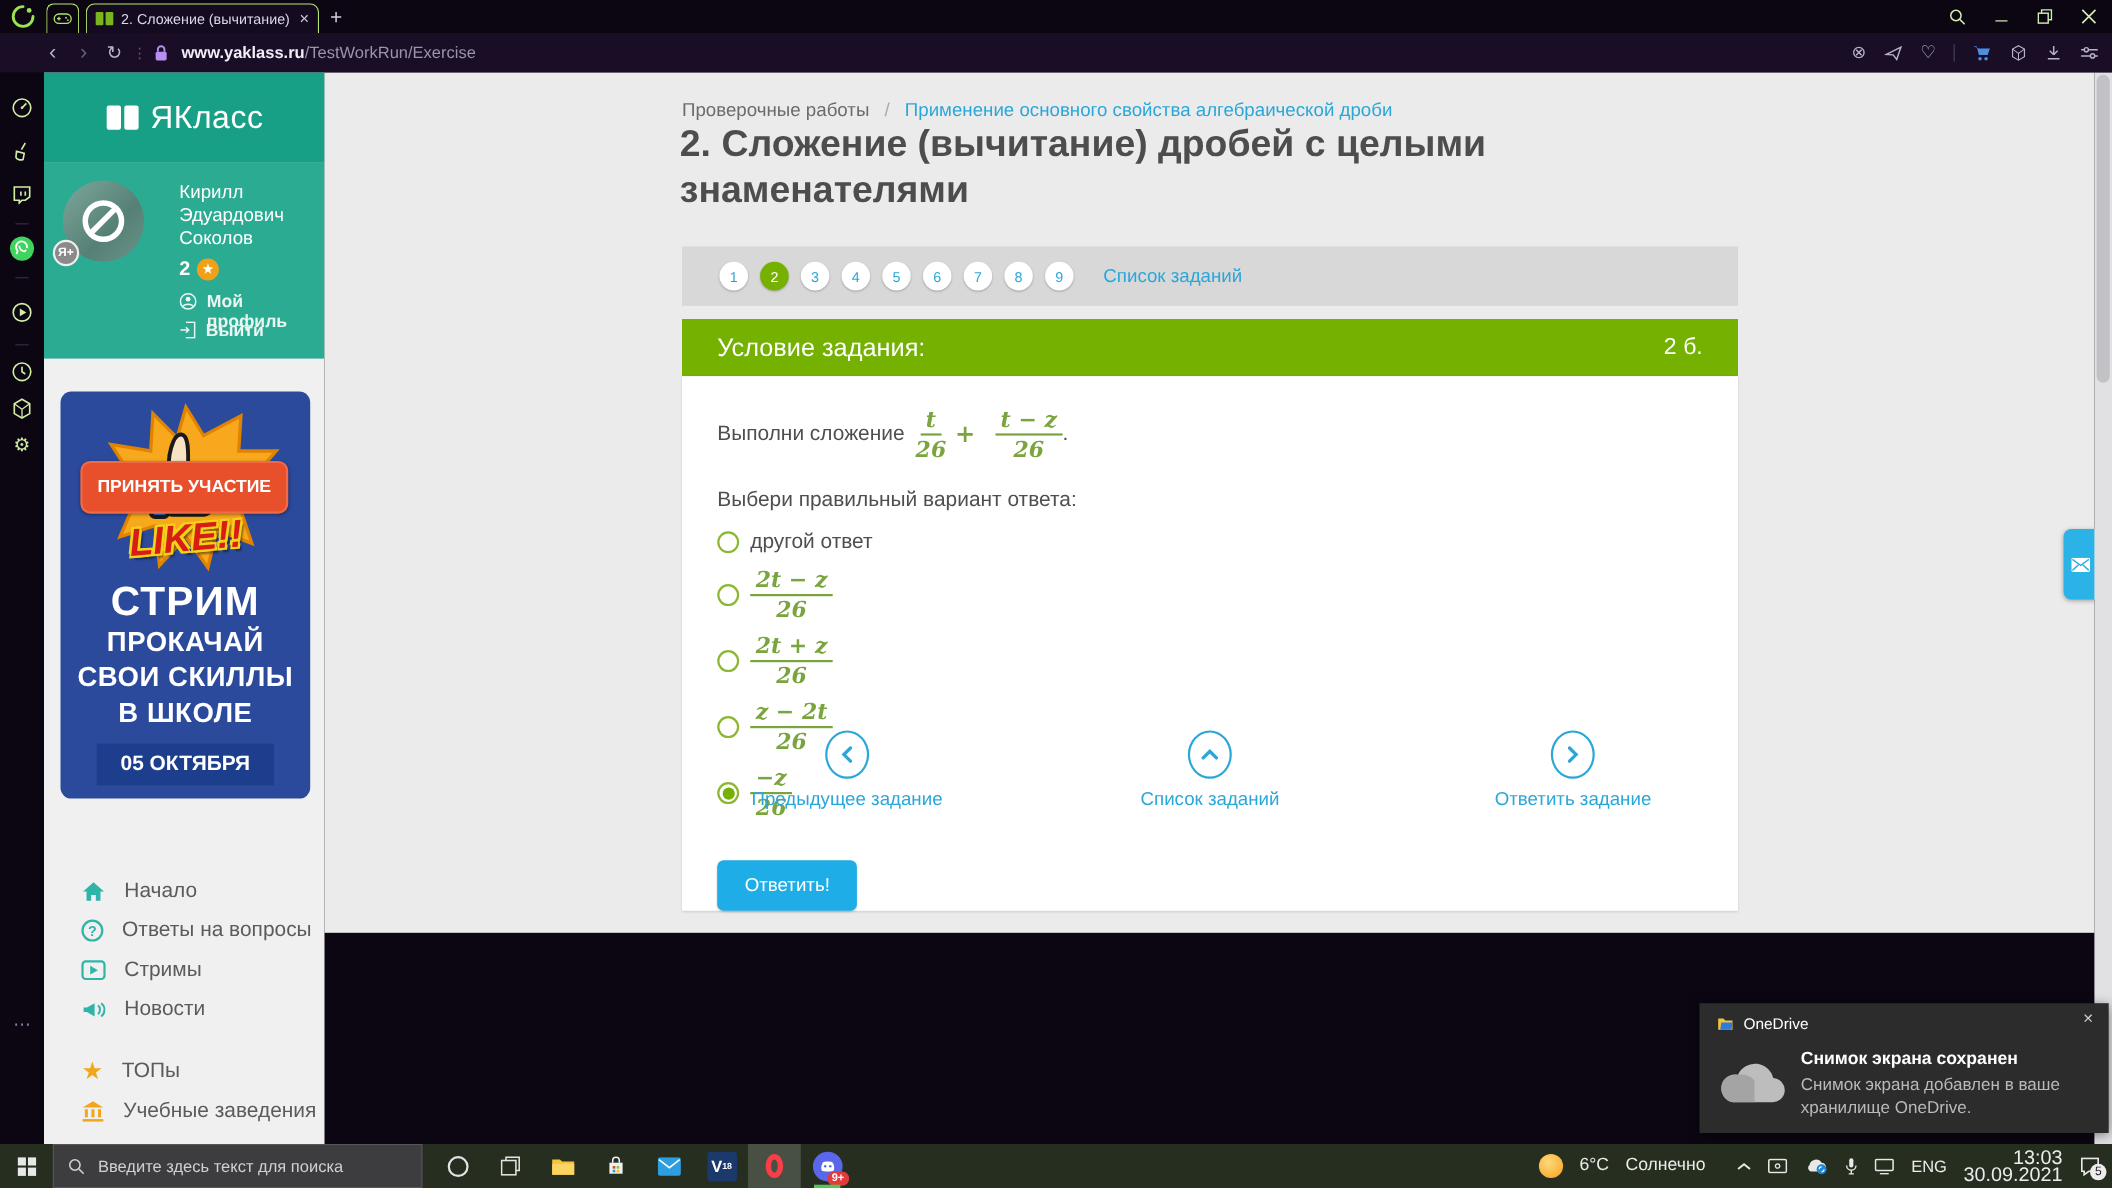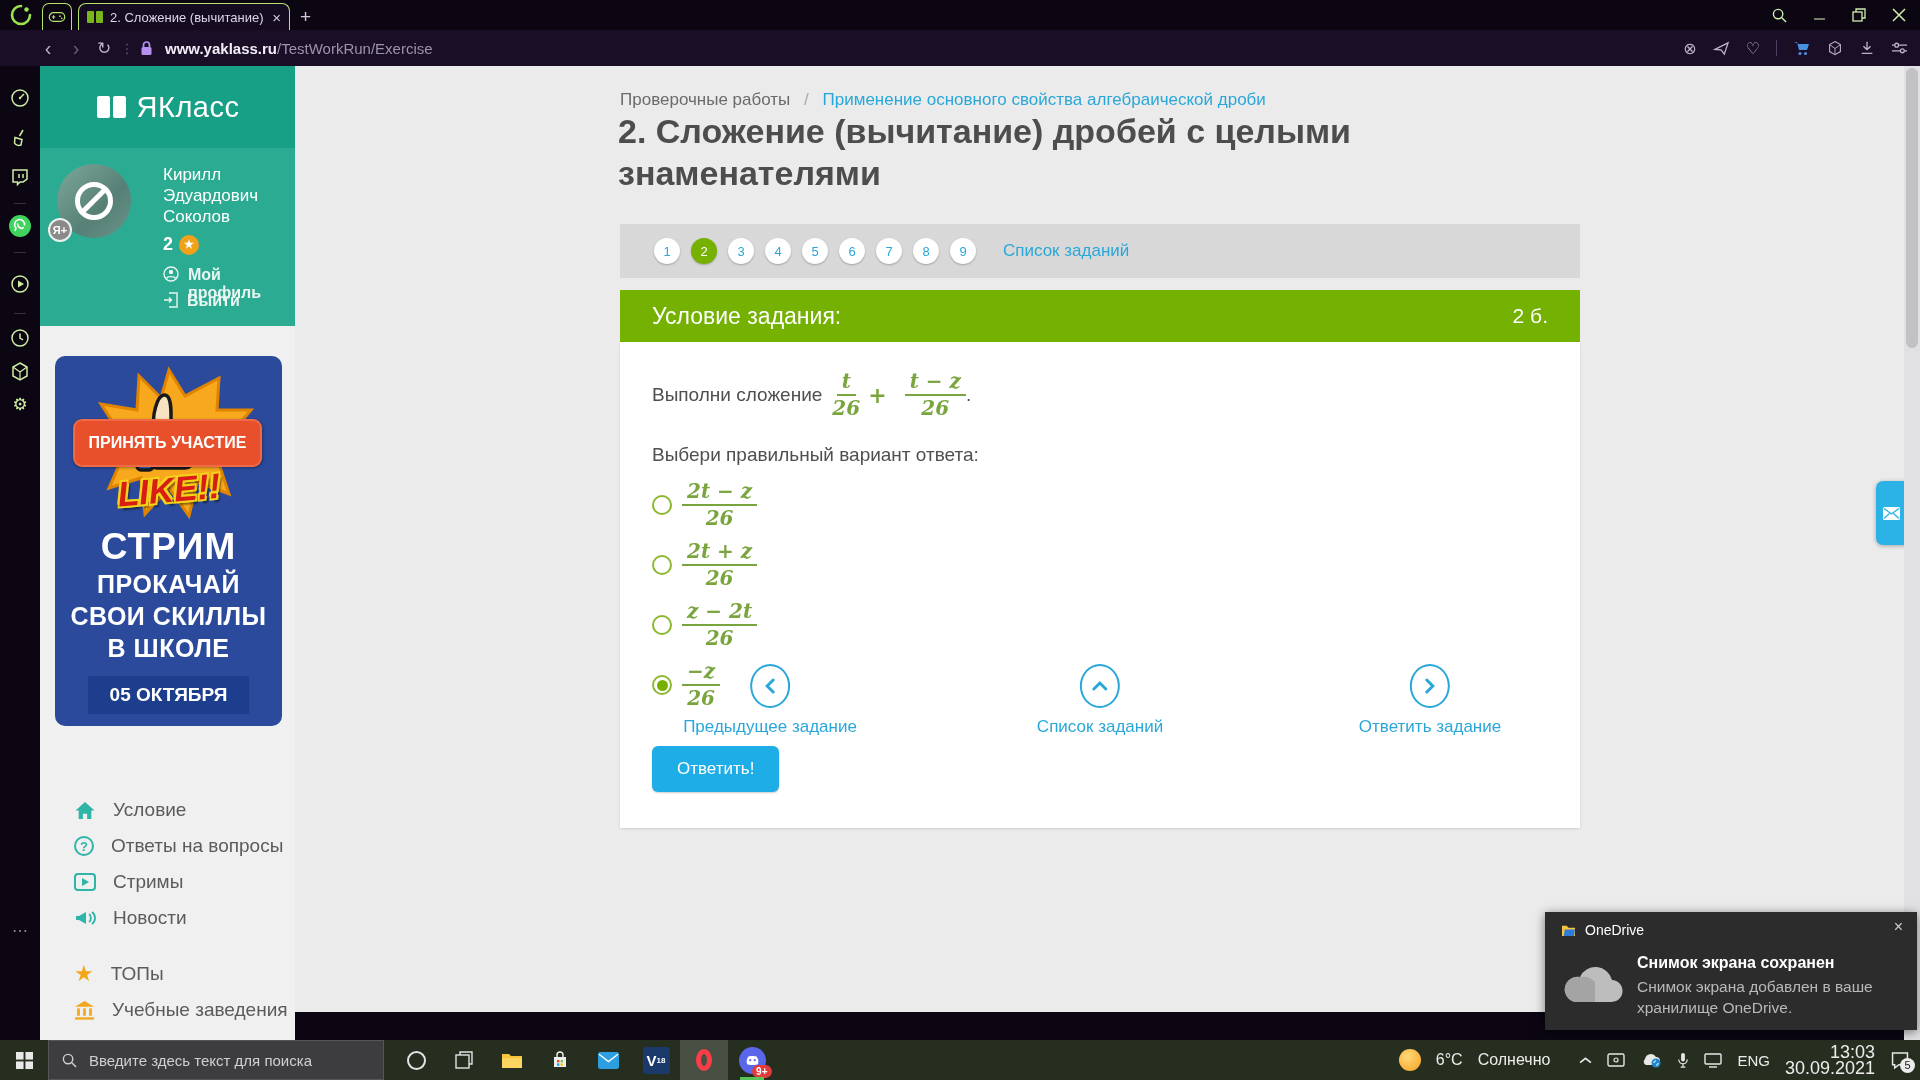--- a/index.html
+++ b/index.html
@@ -64,21 +64,21 @@
 
   .yk-nav { position:absolute; left:0; top:726px; width:255px; }
   .yk-nav-item { display:flex; align-items:center; gap:17px; height:36px; padding-left:34px; color:#5b5b5b; font-size:19px; }
   .yk-nav-item.gap-top { margin-top:20px; }
   .q-icon { width:20px; height:20px; border:2px solid #2fb4a8; border-radius:50%; color:#2fb4a8; font-size:13px; font-weight:bold; display:flex; align-items:center; justify-content:center; }
   .play-icon { width:22px; height:18px; border:2px solid #2fb4a8; border-radius:4px; display:flex; align-items:center; justify-content:center; }
   .play-icon i { width:0; height:0; border-left:7px solid #2fb4a8; border-top:4px solid transparent; border-bottom:4px solid transparent; }
   .star-glyph { color:#f2a71b; font-size:22px; line-height:1; }
 
   
-  .main { position:absolute; left:295px; top:66px; width:1609px; height:946px; background:#ebebeb; }
+  .main { position:absolute; left:295px; top:66px; width:1609px; height:782px; background:#ebebeb; }
   .crumb { position:absolute; left:325px; top:24px; font-size:17px; color:#6b6b6b; }
   .crumb .sep { color:#aaa; margin:0 9px; }
   .crumb a { color:#2aa7d9; text-decoration:none; }
   .page-title { position:absolute; left:323px; top:44px; width:800px; font-size:34px; line-height:42px; color:#4d4d4d; }
   .pillsbar { position:absolute; left:325px; top:158px; width:960px; height:54px; background:#d8d8d8; display:flex; align-items:center; padding-left:34px; }
   .pill { width:26px; height:26px; border-radius:50%; background:#fff; box-shadow:0 1px 2px rgba(0,0,0,.25); color:#2aa7d9; font-size:13px; display:flex; align-items:center; justify-content:center; margin-right:11px; }
   .pill.active { background:#76b101; color:#fff; }
   .pill-link { color:#2aa7d9; font-size:17px; margin-left:16px; }
   .task-header { position:absolute; left:325px; top:224px; width:960px; height:52px; background:#74b100; display:flex; align-items:center; padding:0 32px; }
   .task-header .lbl { color:#fff; font-size:23px;text-align:center; }
@@ -355,21 +355,21 @@
       <div class="ad-line">В ШКОЛЕ</div>
       <div class="ad-date">05 ОКТЯБРЯ</div>
     </div>
     <button class="ad-cta">ПРИНЯТЬ УЧАСТИЕ</button>
 
     <div class="yk-nav">
       <div class="yk-nav-item">
         <svg width="22" height="19" viewBox="0 0 20 18">
             <path d="M10 1l9 8h-3v8h-4v-5H8v5H4V9H1z" fill="#2fb4a8"></path>
           </svg>
-        <span>Условие</span>
+        <span>Начало</span>
       </div>
       <div class="yk-nav-item">
         <span class="q-icon">?</span>
         <span>Ответы на вопросы</span>
       </div>
       <div class="yk-nav-item">
         <span class="play-icon">
             <i></i>
           </span>
         <span>Стримы</span>
@@ -434,20 +434,24 @@
           </span>
         <span class="op">+</span>
         <span class="frac">
             <span class="num">t − z</span>
             <span class="den">26</span>
           </span>
         <span>.</span>
       </div>
       <div class="choose-label">Выбери правильный вариант ответа:</div>
       <div class="options">
+        <label class="option text-row">
+          <span class="radio"></span>
+          <span class="opt-text">другой ответ</span>
+        </label>
         <label class="option frac-row">
           <span class="radio"></span>
           <span class="frac">
               <span class="num">2t − z</span>
               <span class="den">26</span>
             </span>
         </label>
         <label class="option frac-row">
           <span class="radio"></span>
           <span class="frac">

